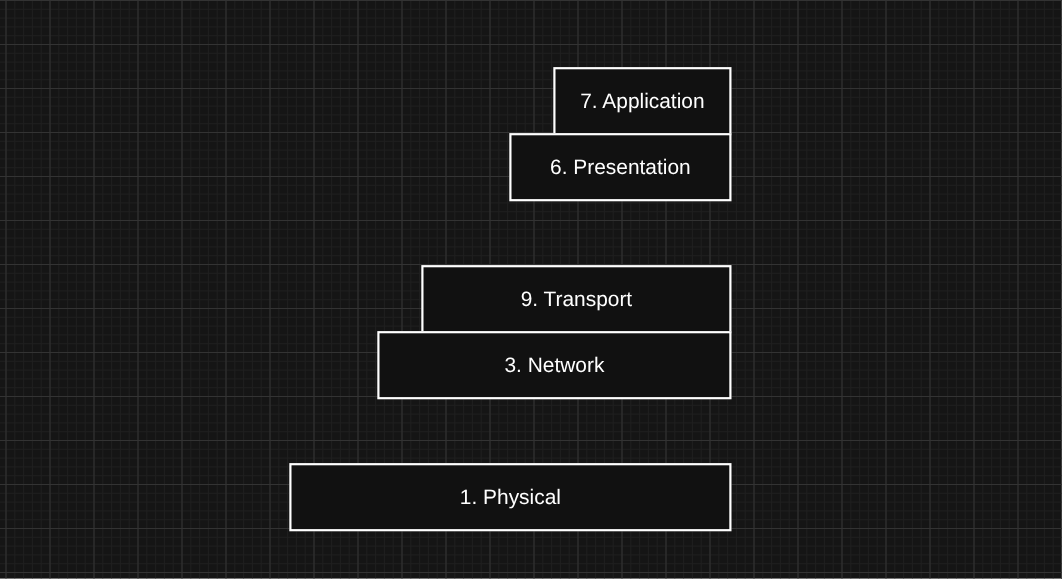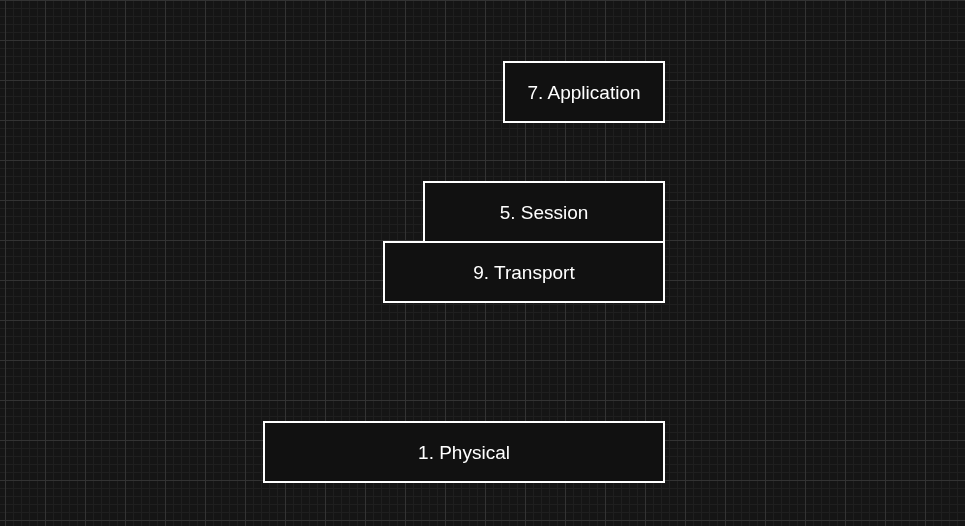--- a/index.html
+++ b/index.html
@@ -49,28 +49,31 @@
 </style>
 </head>
 <body>
 
 <div class="canvas">
 
   <div class="layer" style="--i:0">
     <span class="layer-label">7. Application</span>
   </div>
 
+  <div class="layer" style="--i:1">
+    <span class="layer-label">6. Presentation</span>
+  </div>
 
-  <div class="layer" style="--i:2">
-    <span class="layer-label">5. Session</span>
-  </div>
 
   <div class="layer" style="--i:3">
     <span class="layer-label">9. Transport</span>
   </div>
 
+  <div class="layer" style="--i:4">
+    <span class="layer-label">3. Network</span>
+  </div>
 
 
   <div class="layer" style="--i:6">
     <span class="layer-label">1. Physical</span>
   </div>
 
 </div>
 
 </body></html>

